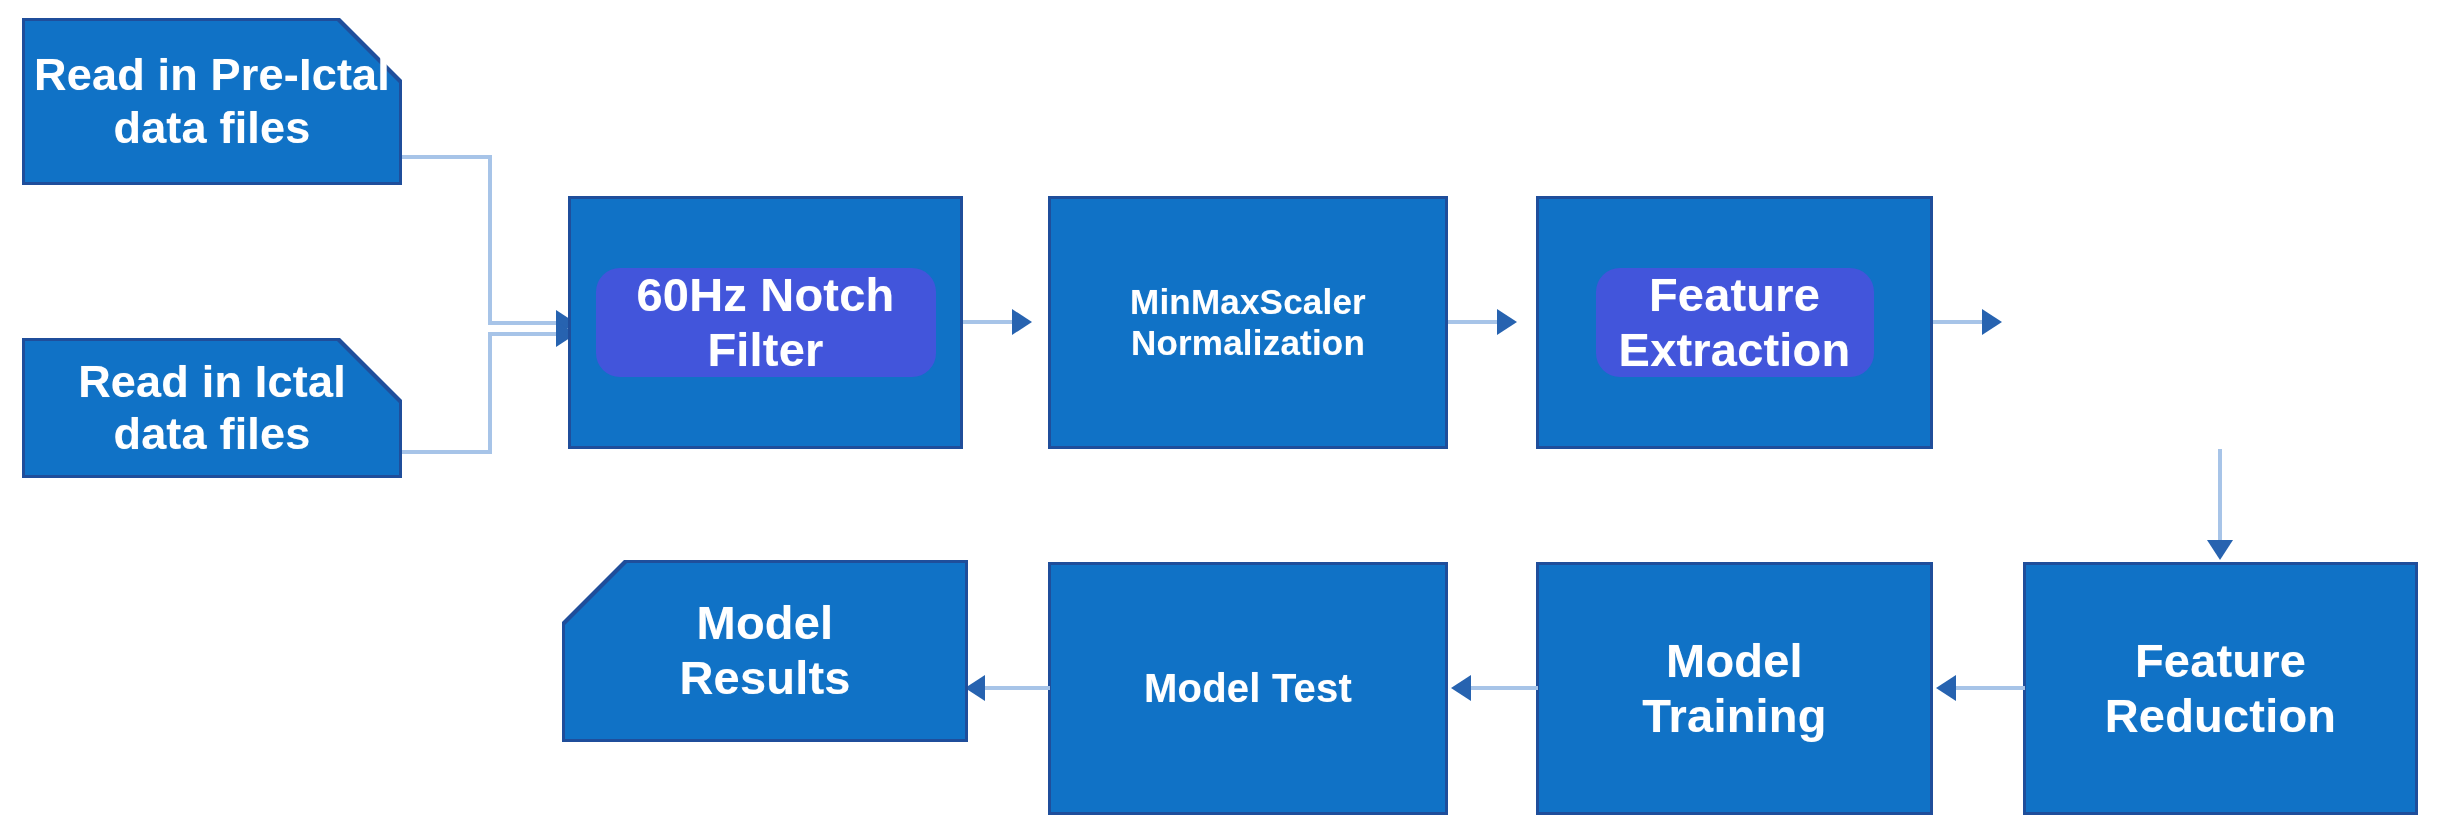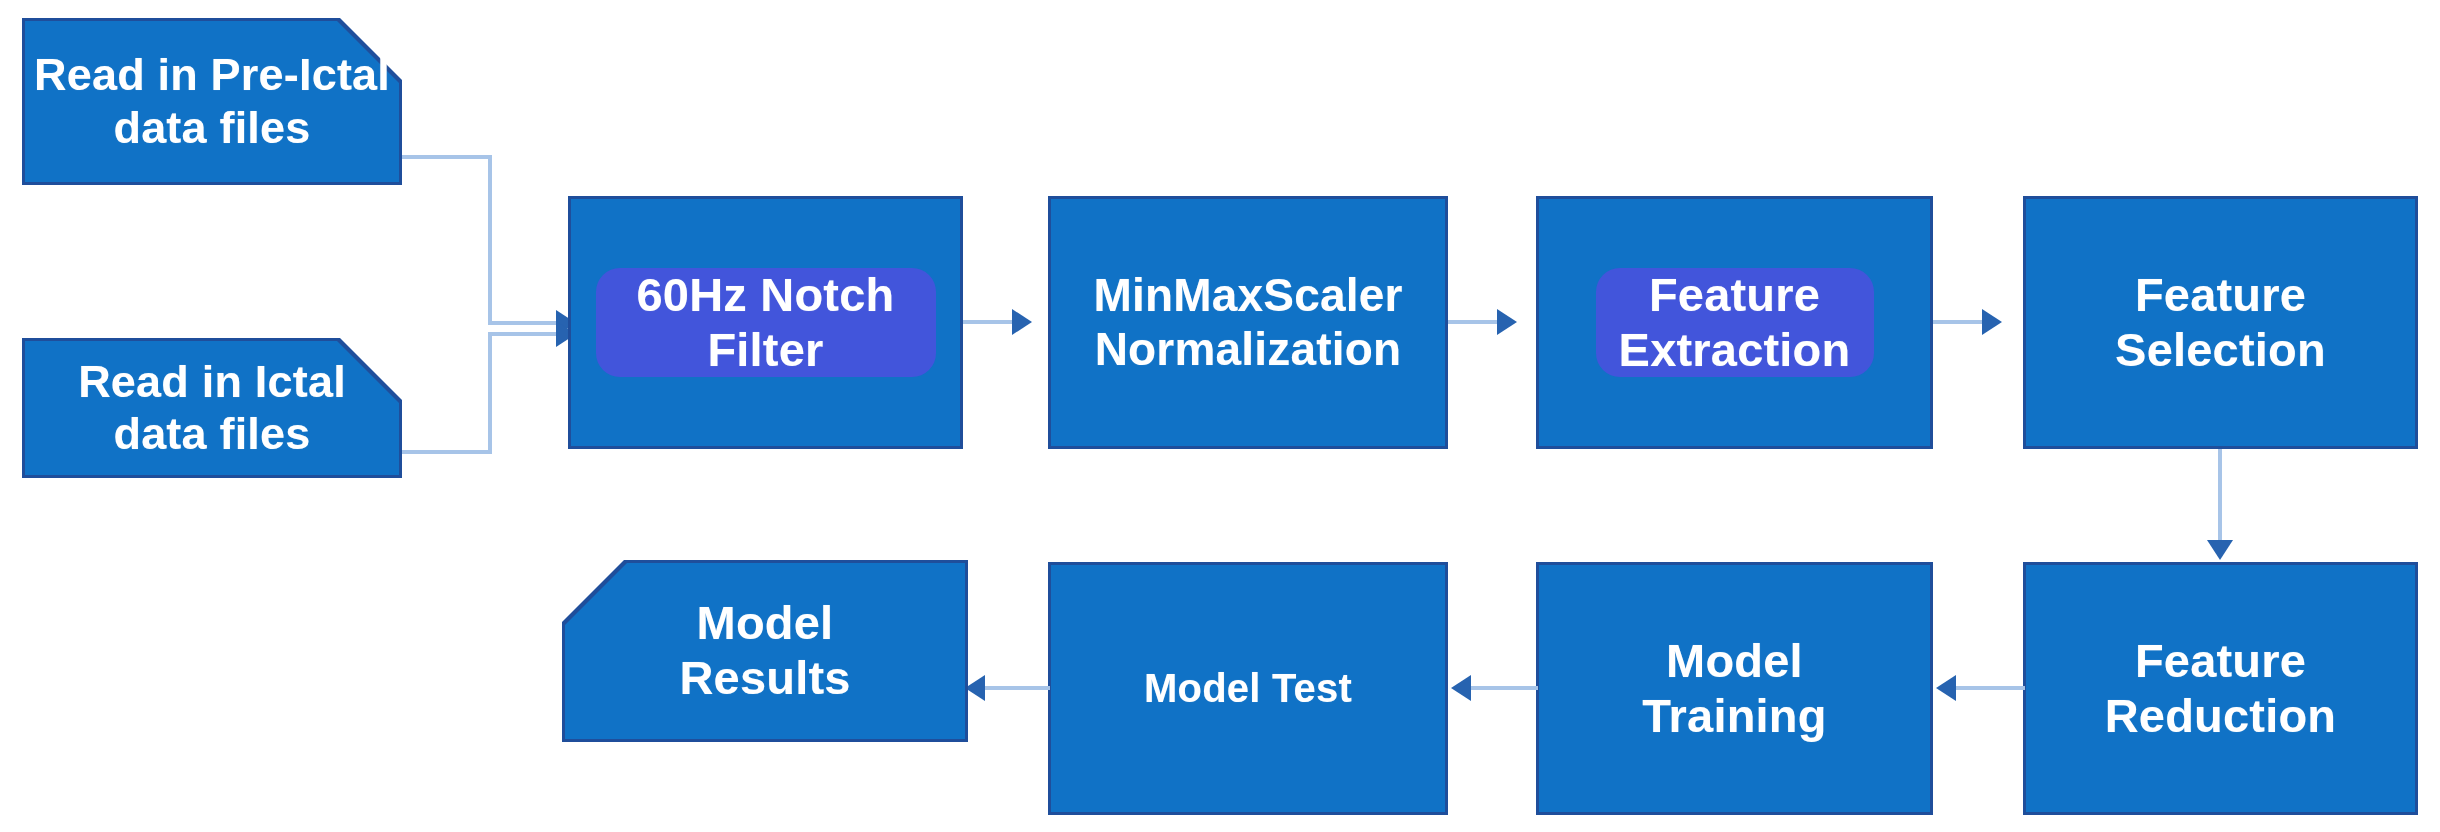--- a/index.html
+++ b/index.html
@@ -140,36 +140,33 @@
   <div class="arrow right" style="left:556px; top:321px;"></div>
 
   <div class="node" style="left:568px; top:196px; width:395px; height:253px;">
     <div class="label hl-block" style="font-size:47px; width:320px;">60Hz Notch Filter</div>
   </div>
 
   <div class="conn h" style="left:963px; top:320px; width:60px;"></div>
   <div class="arrow right" style="left:1012px; top:309px;"></div>
 
   <div class="node" style="left:1048px; top:196px; width:400px; height:253px;">
-    <div class="label" style="font-size:46px; width:360px;">MinMaxScaler Normalization</div>
+    <div class="label" style="font-size:35px; width:360px;">MinMaxScaler Normalization</div>
   </div>
 
   <div class="conn h" style="left:1448px; top:320px; width:60px;"></div>
   <div class="arrow right" style="left:1497px; top:309px;"></div>
 
   <div class="node" style="left:1536px; top:196px; width:397px; height:253px;">
     <div class="label hl-block" style="font-size:47px; width:258px;">Feature Extraction</div>
   </div>
 
   <div class="conn h" style="left:1933px; top:320px; width:60px;"></div>
   <div class="arrow right" style="left:1982px; top:309px;"></div>
 
-  <div class="node" style="left:2023px; top:196px; width:395px; height:253px;">
-    <div class="label" style="font-size:47px; width:280px;">Feature Selection</div>
-  </div>
 
   <div class="conn v" style="left:2218px; top:449px; height:98px;"></div>
   <div class="arrow down" style="left:2207px; top:540px;"></div>
 
   <div class="node" style="left:2023px; top:562px; width:395px; height:253px;">
     <div class="label" style="font-size:47px; width:300px;">Feature Reduction</div>
   </div>
 
   <div class="conn h" style="left:1953px; top:686px; width:72px;"></div>
   <div class="arrow left" style="left:1936px; top:675px;"></div>

